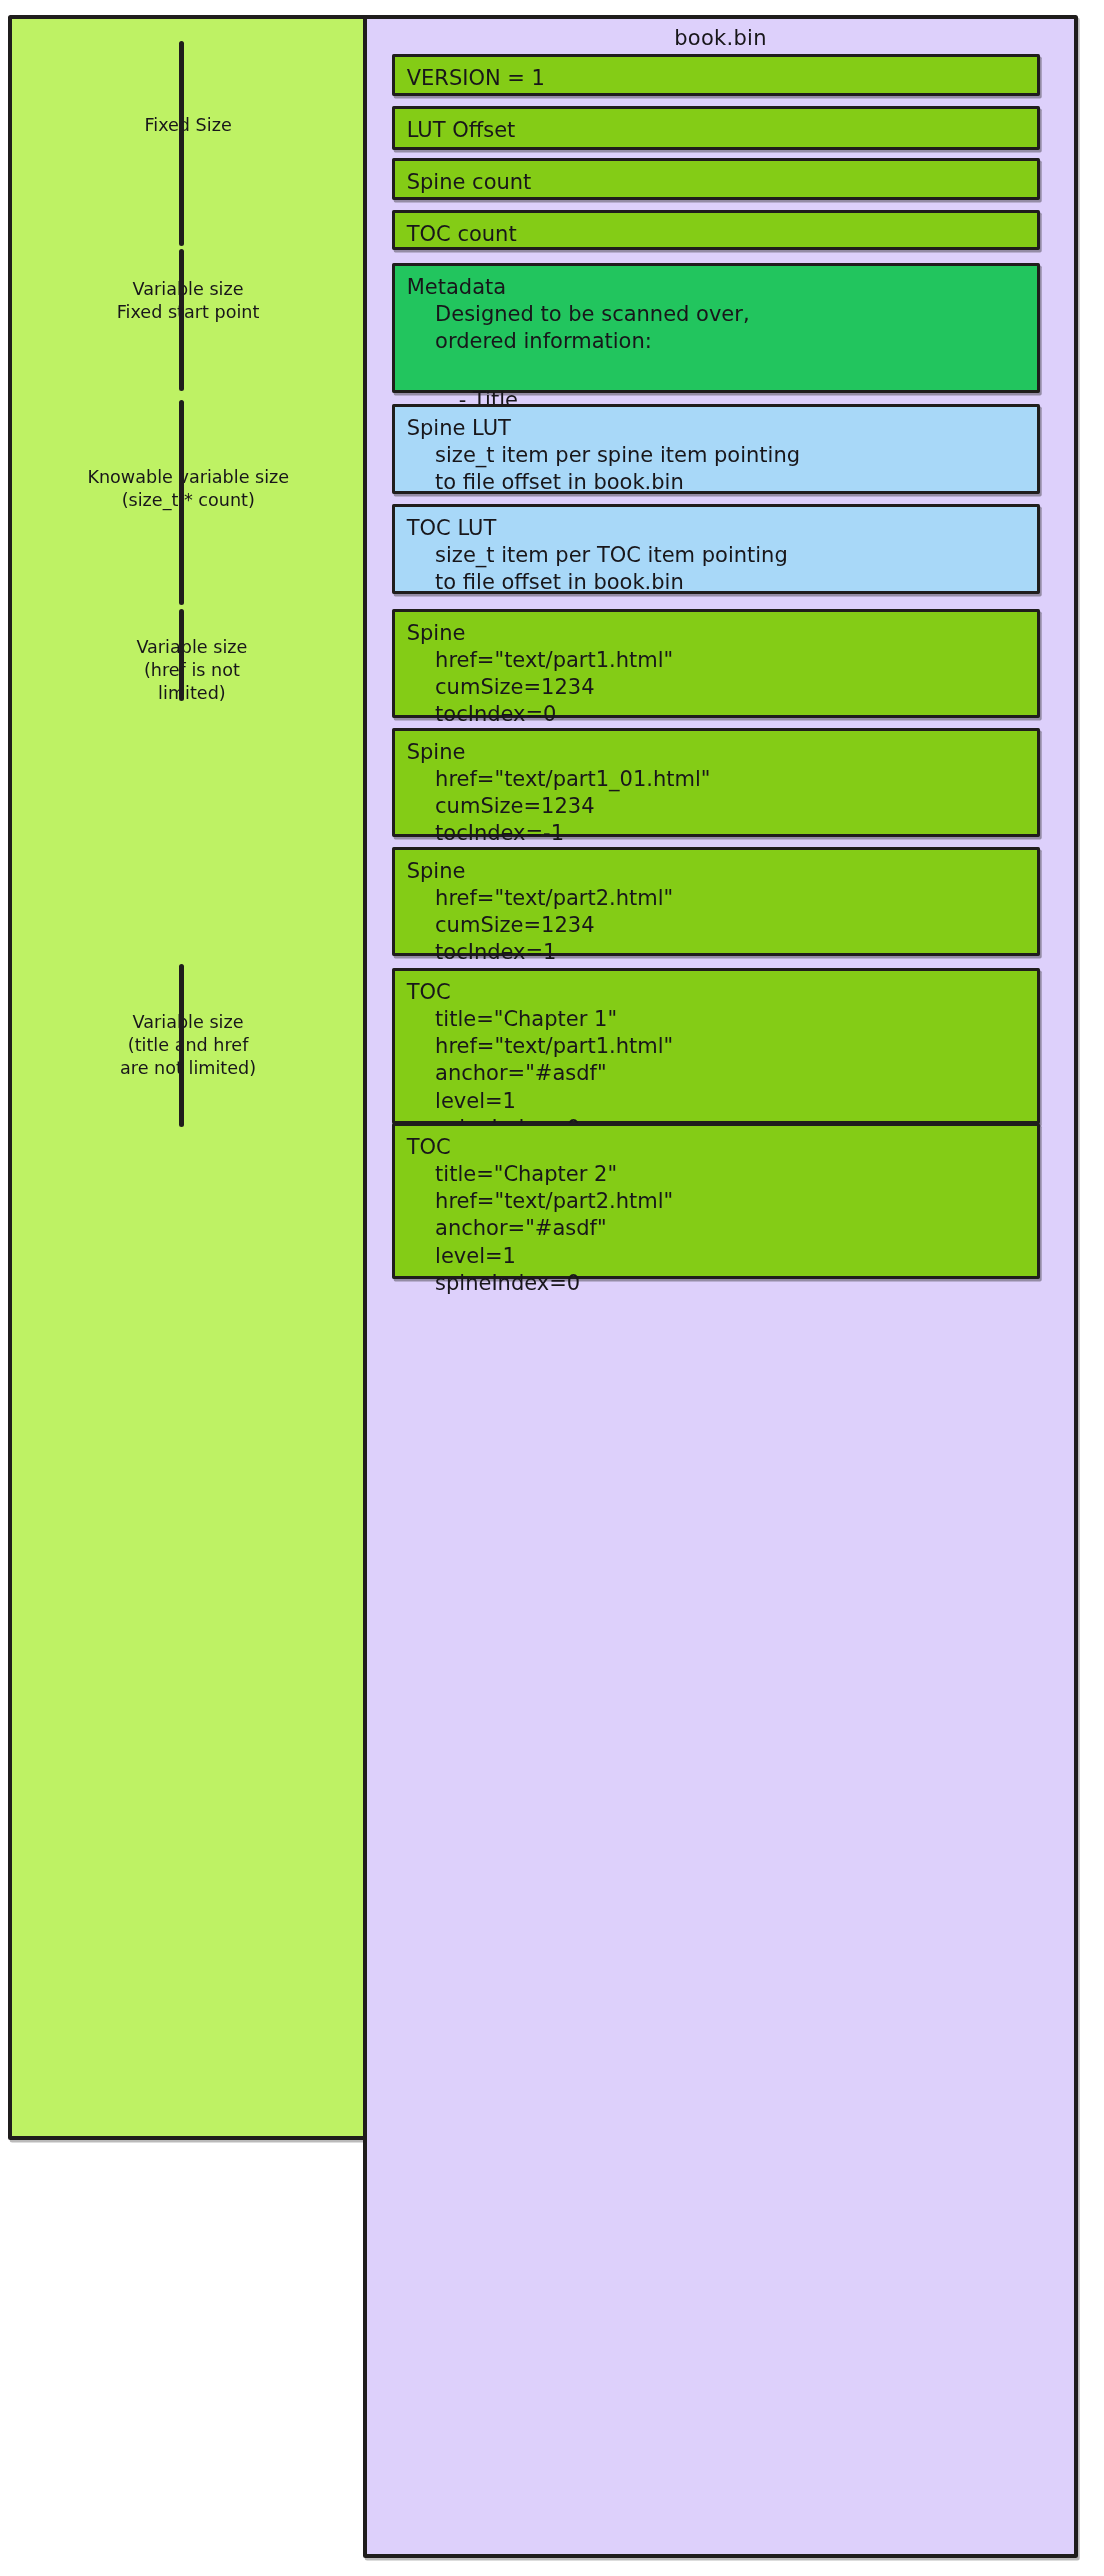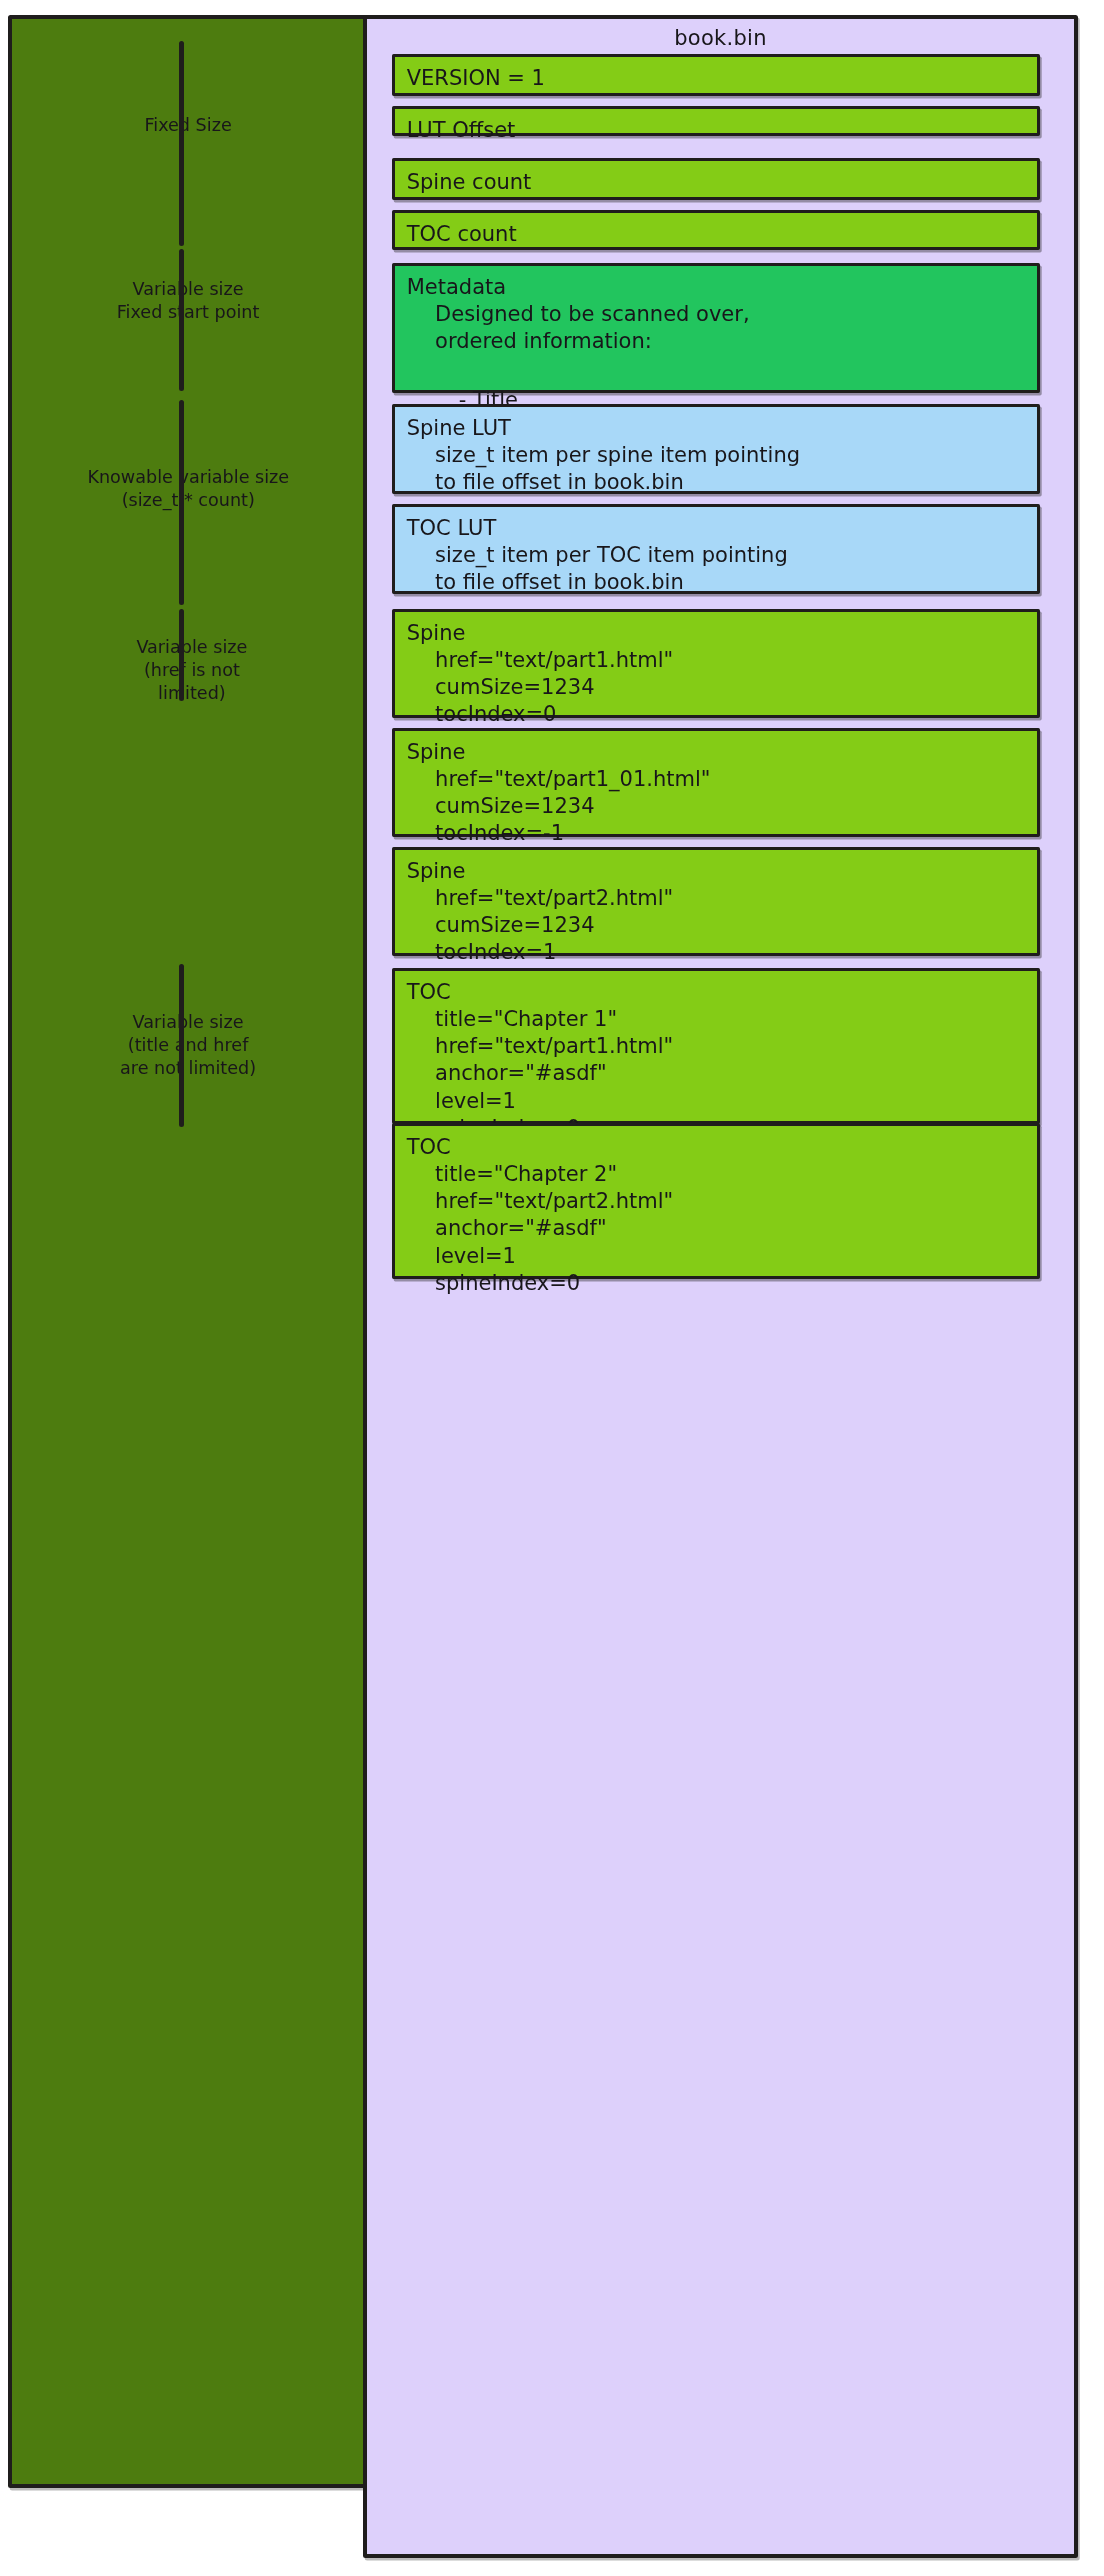--- a/index.html
+++ b/index.html
@@ -19,22 +19,22 @@
     background: #ffffff;
     overflow: hidden;
   }
 
   
   .outer-frame {
     position: absolute;
     left: 8.4px;
     top: 15px;
     width: 375px;
-    height: 2473px;
-    background: #4d7c0f;
+    height: 2125px;
+    background: #bef264;
     border: 4.2px solid #1f1d1c;
     border-radius: 2.5px;
     box-sizing: border-box;
     box-shadow: 1.7px 2.5px 0 rgba(30,28,27,0.30);
   }
 
   
   .panel {
     position: absolute;
     left: 363px;
@@ -132,21 +132,21 @@
 
     <div class="bracket" style="left:167px; top:590px; height:92px;"></div>
 
     <div class="bracket" style="left:167px; top:945px; height:163px;"></div>
   </div>
 
   <div class="panel">
     <div class="panel-title">book.bin</div>
     <div id="blocks">
         <div class="block green" style="top: 35px; height: 42px;"><span class="ln">VERSION = 1</span></div>
-        <div class="block green" style="top: 87px; height: 30px;"><span class="ln">LUT Offset</span></div>
+        <div class="block green" style="top: 87px; height: 44px;"><span class="ln">LUT Offset</span></div>
         <div class="block green" style="top: 139px; height: 42px;"><span class="ln">Spine count</span></div>
         <div class="block green" style="top: 191px; height: 40px;"><span class="ln">TOC count</span></div>
         <div class="block yellow" style="top: 244px; height: 130px;"><span class="ln">Metadata</span><span class="ln ind1">Designed to be scanned over,</span><span class="ln ind1">ordered information:</span><span class="ln ind2">- Title</span><span class="ln ind2">- Author</span><span class="ln ind2">- Book cover path</span></div>
         <div class="block blue" style="top: 385px; height: 90px;"><span class="ln">Spine LUT</span><span class="ln ind1">size_t item per spine item pointing</span><span class="ln ind1">to file offset in book.bin</span></div>
         <div class="block blue" style="top: 485px; height: 90px;"><span class="ln">TOC LUT</span><span class="ln ind1">size_t item per TOC item pointing</span><span class="ln ind1">to file offset in book.bin</span></div>
         <div class="block green" style="top: 590px; height: 109px;"><span class="ln">Spine</span><span class="ln ind1">href="text/part1.html"</span><span class="ln ind1">cumSize=1234</span><span class="ln ind1">tocIndex=0</span></div>
         <div class="block green" style="top: 709px; height: 109px;"><span class="ln">Spine</span><span class="ln ind1">href="text/part1_01.html"</span><span class="ln ind1">cumSize=1234</span><span class="ln ind1">tocIndex=-1</span></div>
         <div class="block green" style="top: 828px; height: 109px;"><span class="ln">Spine</span><span class="ln ind1">href="text/part2.html"</span><span class="ln ind1">cumSize=1234</span><span class="ln ind1">tocIndex=1</span></div>
         <div class="block green" style="top: 949px; height: 156px;"><span class="ln">TOC</span><span class="ln ind1">title="Chapter 1"</span><span class="ln ind1">href="text/part1.html"</span><span class="ln ind1">anchor="#asdf"</span><span class="ln ind1">level=1</span><span class="ln ind1">spineIndex=0</span></div>
         <div class="block green" style="top: 1104px; height: 156px;"><span class="ln">TOC</span><span class="ln ind1">title="Chapter 2"</span><span class="ln ind1">href="text/part2.html"</span><span class="ln ind1">anchor="#asdf"</span><span class="ln ind1">level=1</span><span class="ln ind1">spineIndex=0</span></div>

